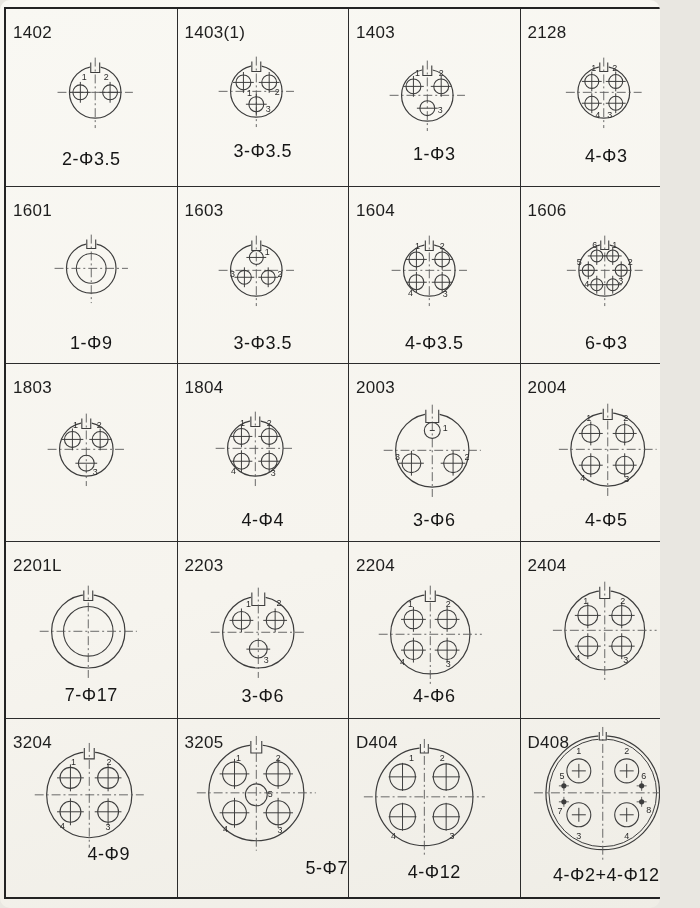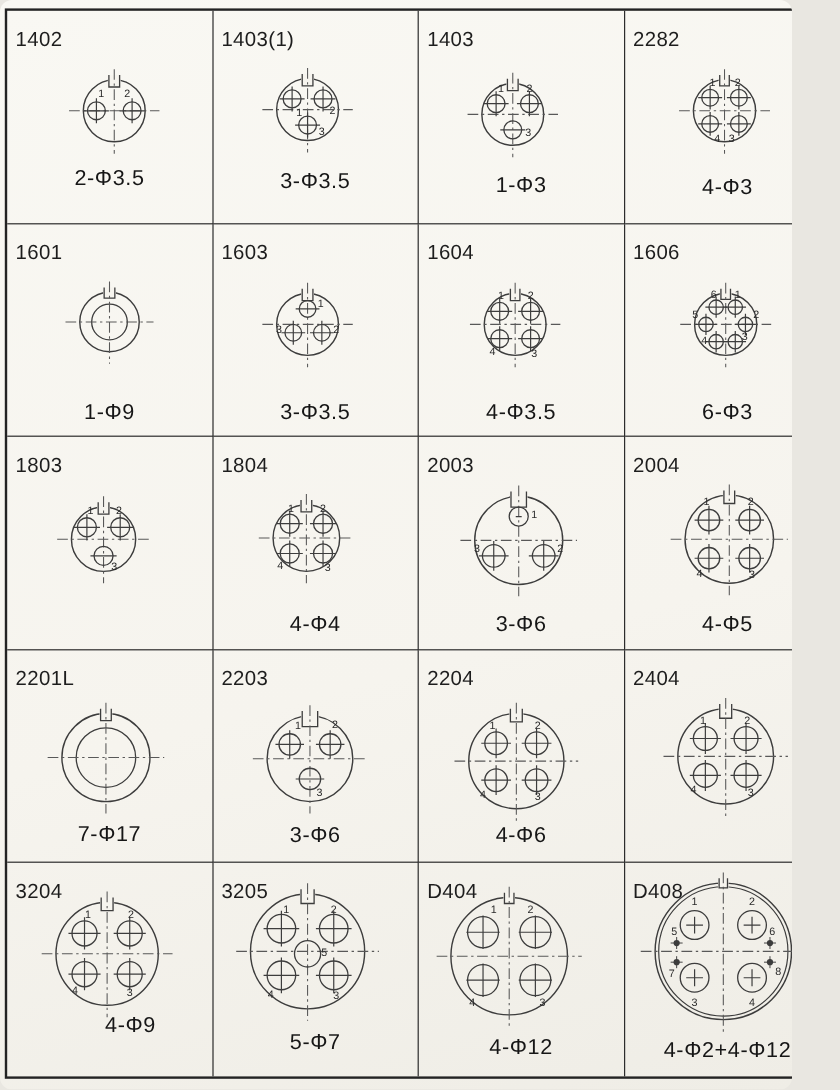--- a/index.html
+++ b/index.html
@@ -39,21 +39,21 @@
             <line x1="75" y1="73.5" x2="75" y2="94.5" stroke="#3d3d3d" stroke-width="1"></line>
             <text x="79" y="72" text-anchor="middle">1</text>
           </g>
           <g>
             <circle cx="105" cy="84" r="7.5" fill="none" stroke="#3d3d3d" stroke-width="1.1"></circle>
             <line x1="94.5" y1="84" x2="115.5" y2="84" stroke="#3d3d3d" stroke-width="1"></line>
             <line x1="105" y1="73.5" x2="105" y2="94.5" stroke="#3d3d3d" stroke-width="1"></line>
             <text x="101" y="72" text-anchor="middle">2</text>
           </g>
         </svg>
-    <div class="caption" style="top: 129px;">2-Φ3.5</div>
+    <div class="caption" style="top: 140px;">2-Φ3.5</div>
   </div>
       <div class="cell">
     <span class="model">1403(1)</span>
     <svg class="fig" preserveAspectRatio="none" xmlns="http://www.w3.org/2000/svg" viewBox="0 0 172 178">
           <circle cx="79" cy="83" r="26" fill="none" stroke="#3d3d3d" stroke-width="1.2"></circle>
           <rect x="73.6" y="53" width="10.8" height="10" fill="#f6f4ee" stroke="none"></rect>
           <path d="M 74.5 53 L 74.5 63 L 83.5 63 L 83.5 53" fill="none" stroke="#3d3d3d" stroke-width="1.1"></path>
           <line x1="41" y1="83" x2="117" y2="83" stroke="#585858" stroke-width="0.9" stroke-dasharray="9 3 2 3"></line>
           <line x1="79" y1="48" x2="79" y2="119" stroke="#585858" stroke-width="0.9" stroke-dasharray="9 3 2 3"></line>
           <g>
@@ -99,21 +99,21 @@
           </g>
           <g>
             <circle cx="79" cy="100" r="7.5" fill="none" stroke="#3d3d3d" stroke-width="1.1"></circle>
             <line x1="68.5" y1="100" x2="89.5" y2="100" stroke="#3d3d3d" stroke-width="1"></line>
             <text x="92" y="105" text-anchor="middle">3</text>
           </g>
         </svg>
     <div class="caption" style="top: 135px;">1-Φ3</div>
   </div>
       <div class="cell">
-    <span class="model">2282</span>
+    <span class="model">2128</span>
     <svg class="fig" preserveAspectRatio="none" xmlns="http://www.w3.org/2000/svg" viewBox="0 0 172 178">
           <circle cx="83" cy="84" r="26" fill="none" stroke="#3d3d3d" stroke-width="1.2"></circle>
           <rect x="78.1" y="54" width="9.8" height="9" fill="#f6f4ee" stroke="none"></rect>
           <path d="M 79 54 L 79 63 L 87 63 L 87 54" fill="none" stroke="#3d3d3d" stroke-width="1.1"></path>
           <line x1="45" y1="84" x2="121" y2="84" stroke="#585858" stroke-width="0.9" stroke-dasharray="9 3 2 3"></line>
           <line x1="83" y1="49" x2="83" y2="120" stroke="#585858" stroke-width="0.9" stroke-dasharray="9 3 2 3"></line>
           <g>
             <circle cx="71" cy="73" r="7" fill="none" stroke="#3d3d3d" stroke-width="1.1"></circle>
             <line x1="61" y1="73" x2="81" y2="73" stroke="#3d3d3d" stroke-width="1"></line>
             <line x1="71" y1="63" x2="71" y2="83" stroke="#3d3d3d" stroke-width="1"></line>
@@ -561,21 +561,21 @@
             <circle cx="57" cy="94" r="12" fill="none" stroke="#3d3d3d" stroke-width="1.1"></circle>
             <line x1="42" y1="94" x2="72" y2="94" stroke="#3d3d3d" stroke-width="1"></line>
             <line x1="57" y1="79" x2="57" y2="109" stroke="#3d3d3d" stroke-width="1"></line>
             <text x="48" y="113" text-anchor="middle">4</text>
           </g>
           <g>
             <circle cx="79" cy="76" r="11" fill="none" stroke="#3d3d3d" stroke-width="1.1"></circle>
             <text x="93" y="78" text-anchor="middle">5</text>
           </g>
         </svg>
-    <div class="caption" style="top: 139px;">5-Φ7</div>
+    <div class="caption" style="top: 139px; text-align: right;">5-Φ7</div>
   </div>
       <div class="cell">
     <span class="model">D404</span>
     <svg class="fig" preserveAspectRatio="none" xmlns="http://www.w3.org/2000/svg" viewBox="0 0 172 178">
           <circle cx="76" cy="78" r="49" fill="none" stroke="#3d3d3d" stroke-width="1.2"></circle>
           <rect x="71.1" y="25" width="9.8" height="9" fill="#f6f4ee" stroke="none"></rect>
           <path d="M 72 25 L 72 34 L 80 34 L 80 25" fill="none" stroke="#3d3d3d" stroke-width="1.1"></path>
           <line x1="15" y1="78" x2="137" y2="78" stroke="#585858" stroke-width="0.9" stroke-dasharray="9 3 2 3"></line>
           <line x1="76" y1="20" x2="76" y2="137" stroke="#585858" stroke-width="0.9" stroke-dasharray="9 3 2 3"></line>
           <g>

